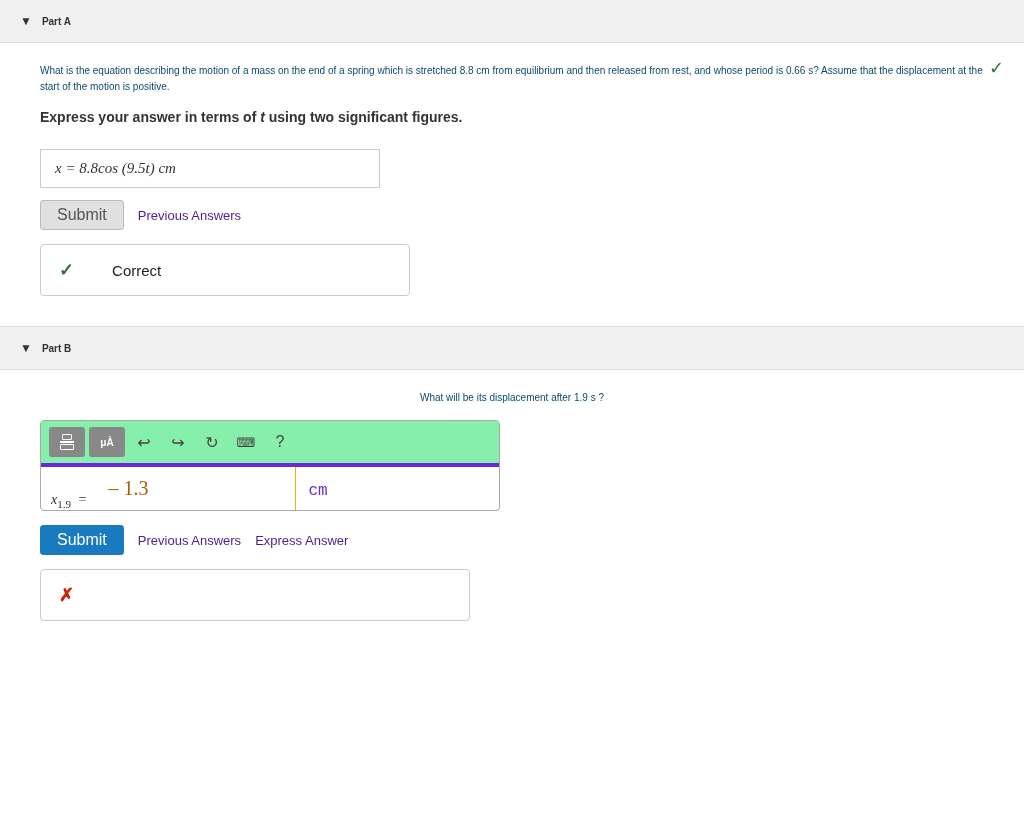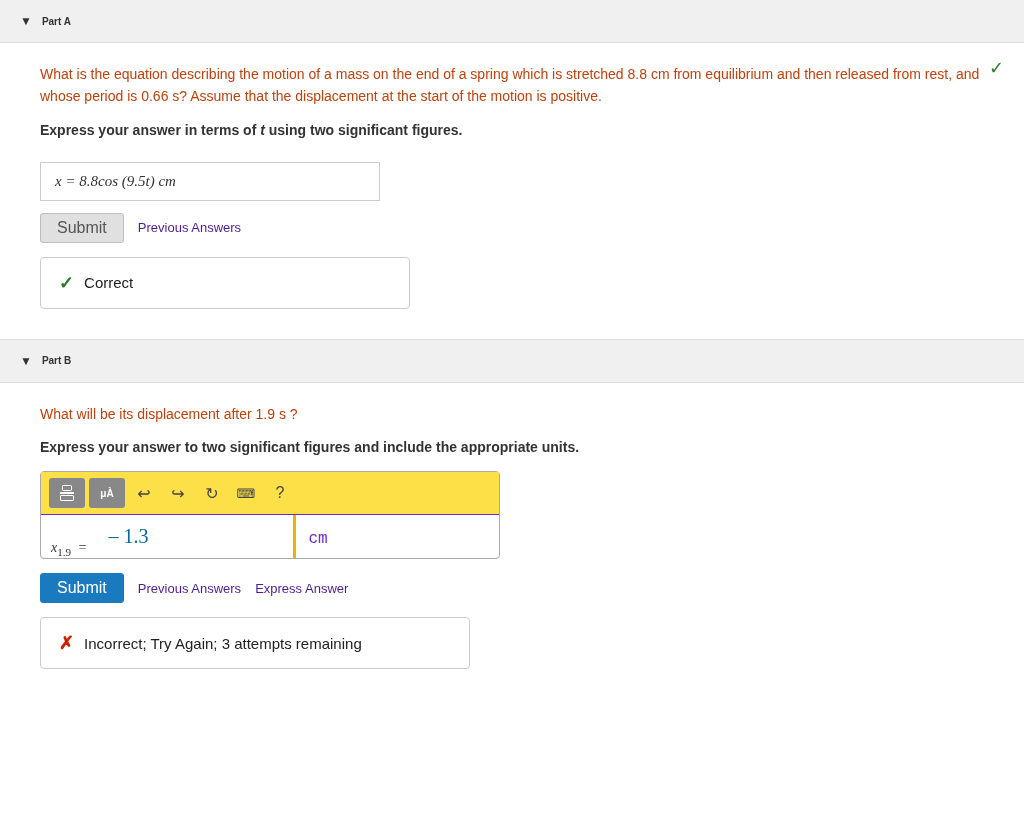--- a/index.html
+++ b/index.html
@@ -44,24 +44,24 @@
 
     .check-corner {
       position: absolute;
       top: 14px;
       right: 20px;
       color: #2a7a2a;
       font-size: 18px;
     }
 
     .question-text {
-      font-size: 14px;
+      font-size: 10px;
       line-height: 1.6;
       margin-bottom: 14px;
-      color: #c2410c;
+      color: #0c4a6e;
     }
 
     .express-instruction {
       font-weight: bold;
       font-size: 14px;
       margin-bottom: 24px;
     }
 
     .express-instruction em {
       font-style: italic;
@@ -133,20 +133,21 @@
       font-weight: bold;
     }
     .incorrect-icon {
       color: #cc2200;
       font-size: 18px;
       font-weight: bold;
     }
     .result-text {
       font-size: 15px;
       color: #222;
+      margin-left: 28px;
     }
 
     
     .part-b-content {
       padding: 20px 40px 30px 40px;
       background: #fff;
     }
 
     
     .math-widget {
@@ -154,22 +155,22 @@
       border-radius: 4px;
       width: 460px;
       margin-bottom: 14px;
       background: #fff;
     }
     .math-toolbar {
       display: flex;
       align-items: center;
       gap: 4px;
       padding: 6px 8px;
-      border-bottom: 1px solid #6d28d9;
-      background: #fde047;
+      border-bottom: 4px solid #6d28d9;
+      background: #86efac;
     }
     .toolbar-btn {
       display: flex;
       align-items: center;
       justify-content: center;
       width: 36px;
       height: 30px;
       background: #888;
       border-radius: 3px;
       cursor: pointer;
@@ -209,27 +210,27 @@
       font-family: Georgia, serif;
       font-size: 14px;
       color: #333;
       white-space: nowrap;
     }
     .math-label sub {
       font-size: 11px;
     }
     .math-value-field {
       border: none;
-      border-right: 3px solid #eab308;
+      border-right: 1px solid #eab308;
       padding: 10px 12px;
       font-size: 20px;
       font-family: Georgia, serif;
       width: 200px;
       outline: none;
-      color: #0369a1;
+      color: #a16207;
     }
     .math-unit-field {
       padding: 10px 12px;
       font-size: 16px;
       font-family: Liberation Mono, monospace;
       color: #6d28d9;
       flex: 1;
       border: none;
       outline: none;
     }
@@ -298,22 +299,21 @@
   </div>
 
   <div class="part-separator"></div>
 
   <div class="part-header">
     <span class="chevron">▼</span>
     <span class="part-label">Part B</span>
   </div>
 
   <div class="part-b-content">
-    <p class="question-text" style="">What will be its displacement after 1.9 s ?</p>
-    <p class="express-instruction" style="margin-bottom: 16px;">Express your answer to two significant figures and include the appropriate units.</p>
+    <p class="question-text" style=" text-align: center;">What will be its displacement after 1.9 s ?</p>
 
     <div class="math-widget">
 
       <div class="math-toolbar">
         <button class="toolbar-btn fraction">
           <div class="frac-icon">
             <div class="frac-top"></div>
             <div class="frac-line"></div>
             <div class="frac-bot"></div>
           </div>
@@ -349,17 +349,16 @@
     </div>
 
     <div class="submit-row" style="margin-bottom: 14px;">
       <button class="submit-btn active">Submit</button>
       <a class="link-btn">Previous Answers</a>
       <a class="link-btn">Express Answer</a>
     </div>
 
     <div class="result-box incorrect" style="width: 430px;">
       <span class="incorrect-icon">✗</span>
-      <span class="result-text">Incorrect; Try Again; 3 attempts remaining</span>
     </div>
   </div>
 
 </div>
 
 </body></html>

